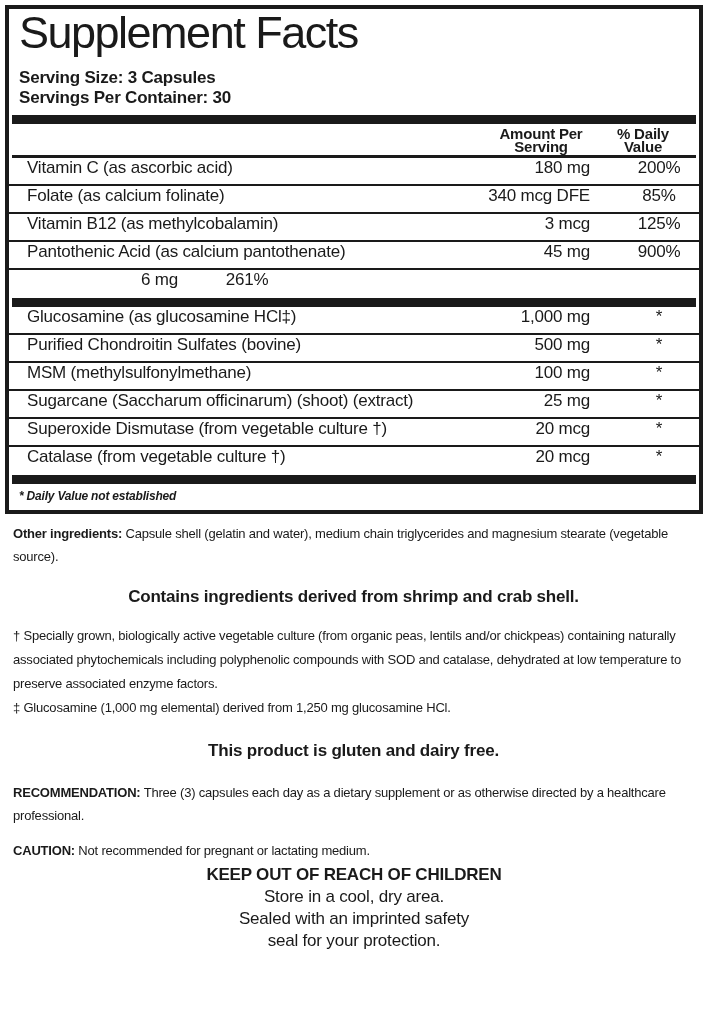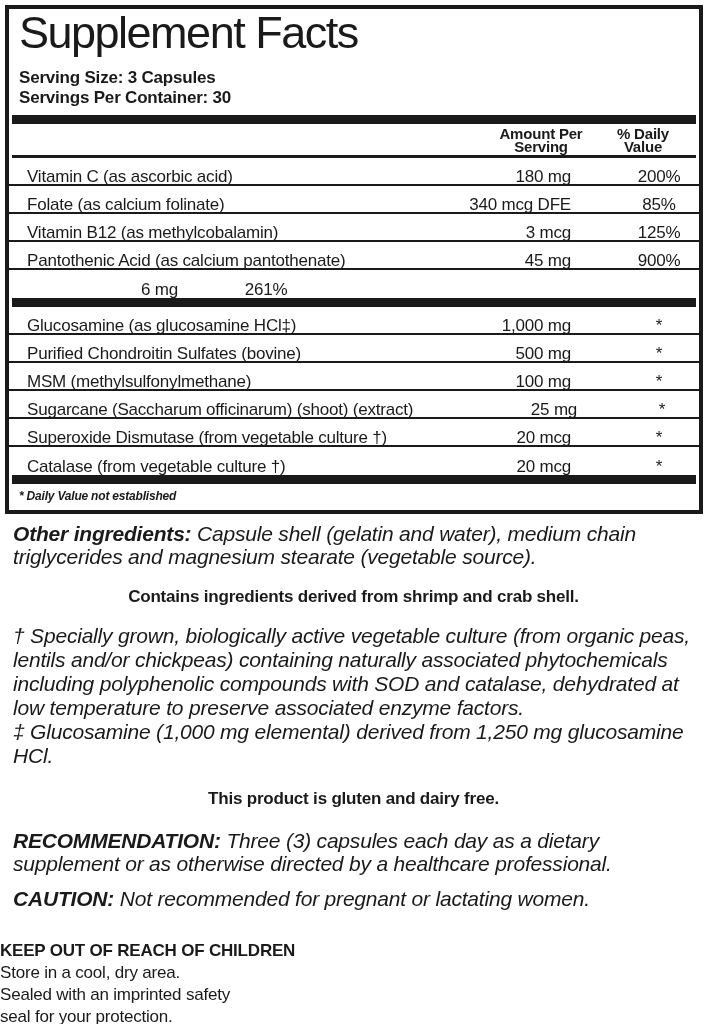--- a/index.html
+++ b/index.html
@@ -62,63 +62,61 @@
     text-align: center;
     white-space: pre-line;
     padding-bottom: 2px;
   }
   .amount-hdr { width: 90px; margin-right: 25px; }
   .pct-hdr { width: 64px; }
 
   .row {
     box-sizing: border-box;
     display: flex;
-    align-items: center;
+    align-items: flex-start;
     height: 28px;
-    padding: 12px 8px 0 9px;
+    padding: 0 8px 0 9px;
     border-bottom: 2px solid #1a1a1a;
     font-size: 17px;
-    gap: 19px;
   }
   .row.no-sep { border-bottom: none; }
   .cell.name { flex: 1; padding-left: 9px; white-space: nowrap; }
   .cell.amount { width: 160px; text-align: right; white-space: nowrap; }
   .cell.pct { width: 64px; margin-left: 37px; text-align: center; white-space: nowrap; }
 
   .dv-note {
     font-weight: bold;
     font-size: 12px;
     padding: 5px 0 7px 10px;
     font-style: italic;
   }
 
   
   .body-copy {
     margin: 0 4px 0 13px;
-    font-size: 21px;
+    font-size: 13px;
     line-height: 23px;
-    font-style: italic;
   }
   .body-copy b { letter-spacing: -0.2px; }
   .other-para { margin-top: 8px; }
   .center-bold {
     margin: 17px 14px 0 13px;
     text-align: center;
     font-weight: bold;
     font-size: 17px;
     line-height: 23px;
   }
   .fn-block { margin-top: 16px; line-height: 24px; }
   .fn-block .fn-line { display: block; }
   .gluten-line { margin-top: 19px; }
   .recommend-para { margin-top: 19px; }
   .caution-para { margin-top: 12px; }
   .keepout-block {
-    margin-top: 30px;
-    text-align: left;
+    margin-top: 2px;
+    text-align: center;
     font-size: 17px;
     line-height: 22px;
   }
   .keepout-block .ko-title { font-weight: bold; }
 </style>
 </head>
 <body>
 
 <div class="page">
 
@@ -207,21 +205,21 @@
 
   <div class="body-copy fn-block">
     <span class="fn-line">† Specially grown, biologically active vegetable culture (from organic peas, lentils and/or chickpeas) containing naturally associated phytochemicals including polyphenolic compounds with SOD and catalase, dehydrated at low temperature to preserve associated enzyme factors.</span>
     <span class="fn-line">‡ Glucosamine (1,000 mg elemental) derived from 1,250 mg glucosamine HCl.</span>
   </div>
 
   <div class="center-bold gluten-line">This product is gluten and dairy free.</div>
 
   <p class="body-copy recommend-para"><b>RECOMMENDATION:</b><span> Three (3) capsules each day as a dietary supplement or as otherwise directed by a healthcare professional.</span></p>
 
-  <p class="body-copy caution-para"><b>CAUTION:</b><span> Not recommended for pregnant or lactating women.</span></p>
+  <p class="body-copy caution-para"><b>CAUTION:</b><span> Not recommended for pregnant or lactating medium.</span></p>
 
   <div class="keepout-block">
     <div class="ko-title">KEEP OUT OF REACH OF CHILDREN</div>
     <div>Store in a cool, dry area.</div>
     <div>Sealed with an imprinted safety</div>
     <div>seal for your protection.</div>
   </div>
 
 </div>
 

